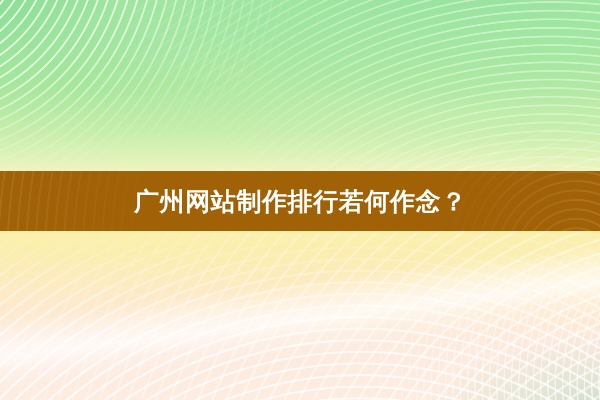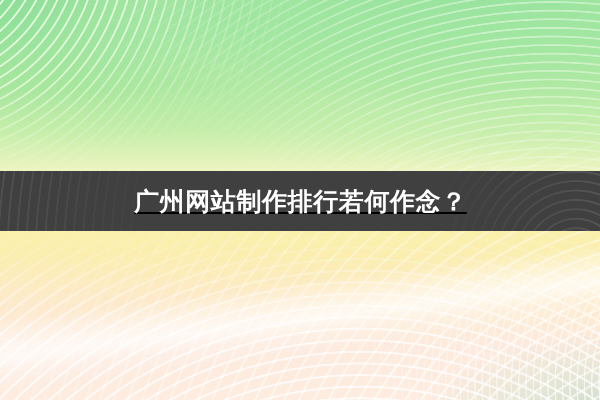--- a/index.html
+++ b/index.html
@@ -174,25 +174,24 @@
     pointer-events: none;
   }
 
   
   .title-band {
     position: absolute;
     left: 0;
     right: 0;
     top: 171px;
     height: 60px;
-    background: #404040;
+    background: #a16207;
     display: flex;
     align-items: center;
     overflow: hidden;
-    text-decoration: underline;
   }
   
   .band-arcs {
     position: absolute;
     inset: 0;
     background: repeating-radial-gradient(
         circle at 96% 150%,
         rgba(255,255,255,0.00) 0px,
         rgba(255,255,255,0.00) 3.4px,
         rgba(255,255,255,0.17) 4.1px,

